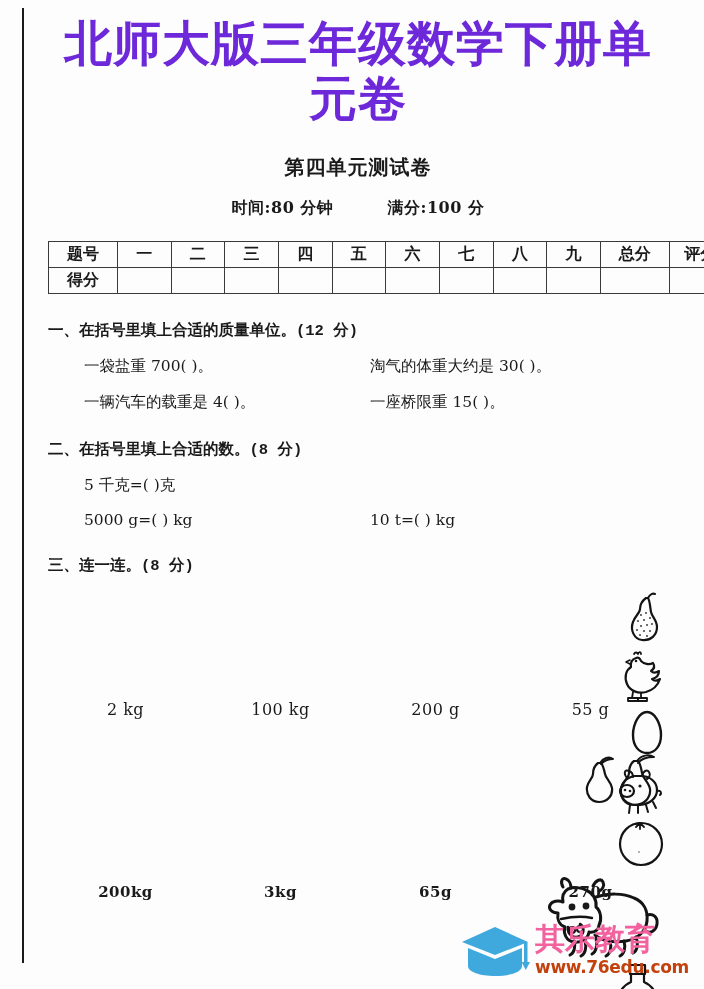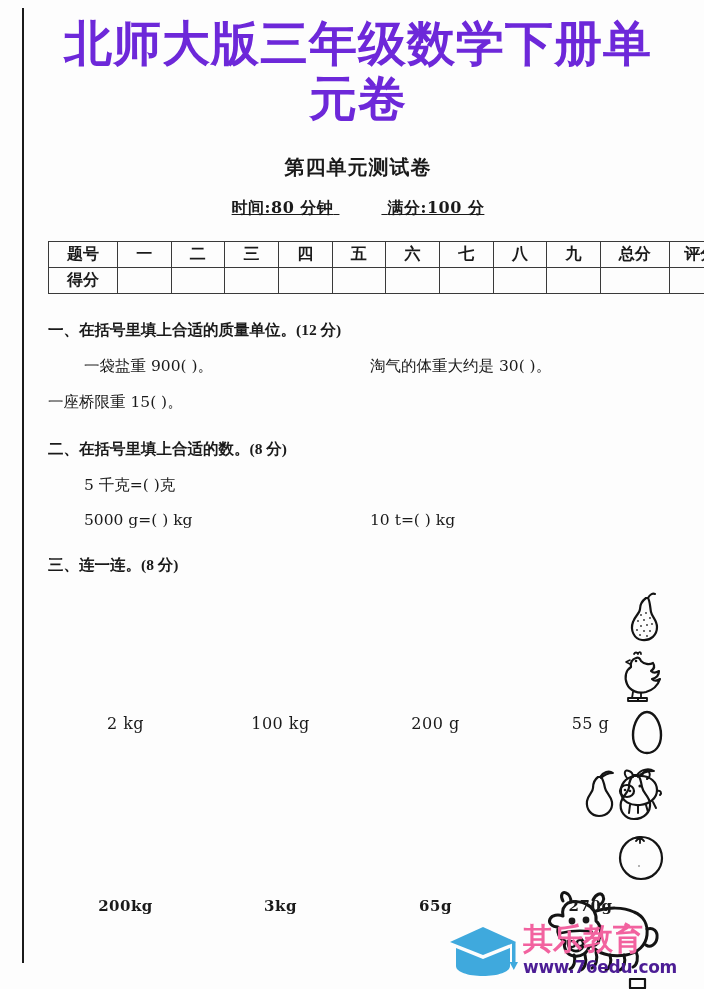--- a/index.html
+++ b/index.html
@@ -53,21 +53,20 @@
     font-size: 20px;
     margin-top: 28px;
     letter-spacing: 1px;
   }
   .meta-line {
     text-align: center;
     font-weight: bold;
     font-size: 16px;
     margin-top: 17px;
     letter-spacing: 0.5px;
-    text-decoration: underline;
   }
   .meta-line .gap { display: inline-block; width: 42px; }
 
   
   table.score-table {
     border-collapse: collapse;
     margin: 22px 0 10px 0;
     width: 700px;
     table-layout: fixed;
   }
@@ -81,21 +80,21 @@
     padding: 0;
   }
   table.score-table td.lbl { width: 58px; }
   table.score-table td.num { width: 45px; }
   table.score-table td.tot { width: 58px; }
   table.score-table td.rater { width: 66px; }
   table.score-table tr.blank td { height: 25px; }
 
   
   .section-head {
-    font-family: Liberation Serif, serif;
+    font-family: Liberation Mono, monospace;
     font-weight: bold;
     font-size: 15.5px;
     margin-top: 26px;
     letter-spacing: 0px;
   }
   .q-row {
     display: flex;
     margin-top: 15px;
     font-size: 15.5px;
   }
@@ -112,56 +111,56 @@
     flex-direction: column;
   }
   .pic-cell {
     flex: 1;
     display: flex;
     justify-content: center;
     align-items: flex-end;
   }
   .lbl-row {
     display: flex;
-    margin-top: 40px;
+    margin-top: 26px;
   }
   .lbl-cell {
     flex: 1;
     text-align: center;
     font-size: 16px;
     font-family: "DejaVu Serif", "Liberation Serif", serif;
     letter-spacing: 0.5px;
   }
   .lbl-row.tight .lbl-cell { font-weight: bold; font-size: 15px; }
 
   
   .watermark {
     position: absolute;
-    left: 448px;
+    left: 460px;
     top: 918px;
     width: 224px;
     height: 66px;
     display: flex;
     align-items: center;
   }
   .wm-cap { width: 70px; height: 56px; flex: none; }
   .wm-text { margin-left: 5px; }
   .wm-cn {
     font-family: "DejaVu Sans", "Liberation Sans", sans-serif;
     font-weight: bold;
     font-size: 30px;
     color: #f2629f;
     line-height: 1;
     letter-spacing: 0px;
   }
   .wm-url {
     font-family: "DejaVu Sans", "Liberation Sans", sans-serif;
     font-weight: bold;
     font-size: 17px;
-    color: #4c1d95;
+    color: #c2410c;
     line-height: 1.2;
     margin-top: 3px;
     letter-spacing: -0.3px;
   }
   svg { display: block; }
   .ink { fill: none; stroke: #141414; stroke-linecap: round; stroke-linejoin: round; }
 </style>
 </head>
 <body>
 
@@ -208,27 +207,30 @@
         <td></td>
         <td></td>
         <td></td>
       </tr>
     </tbody>
       </table>
 
     <div class="section-head">一、在括号里填上合适的质量单位。(12 分)</div>
     <div class="q-row">
       <div class="col-a">
-        <span class="q-txt">一袋盐重 900(        )。</span>
+        <span class="q-txt">一袋盐重 700(        )。</span>
       </div>
       <div class="col-b">
         <span class="q-txt">淘气的体重大约是 30(        )。</span>
       </div>
     </div>
     <div class="q-row">
+      <div class="col-a">
+        <span class="q-txt">一辆汽车的载重是 4(        )。</span>
+      </div>
       <div class="col-b">
         <span class="q-txt">一座桥限重 15(        )。</span>
       </div>
     </div>
 
     <div class="section-head">二、在括号里填上合适的数。(8 分)</div>
     <div class="q-row">
       <div class="col-a">
         <span class="q-txt">5 千克=(        )克</span>
       </div>

